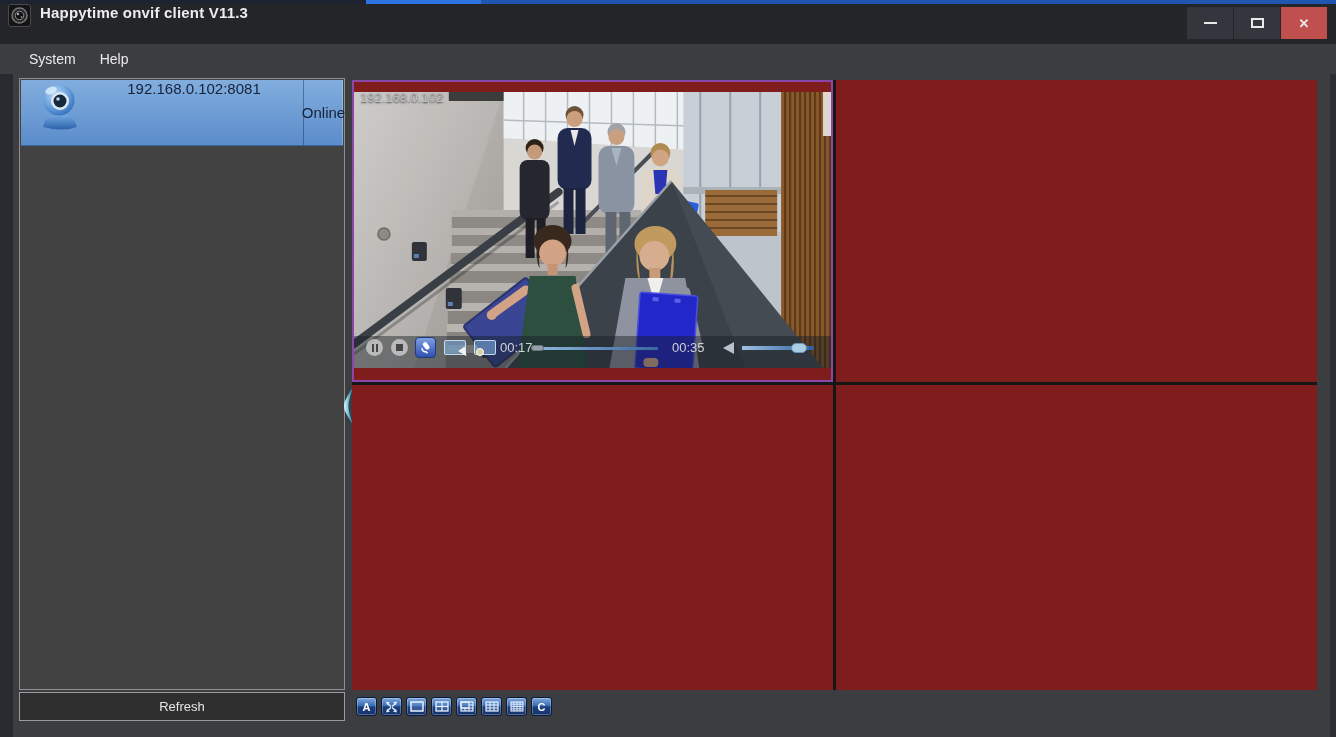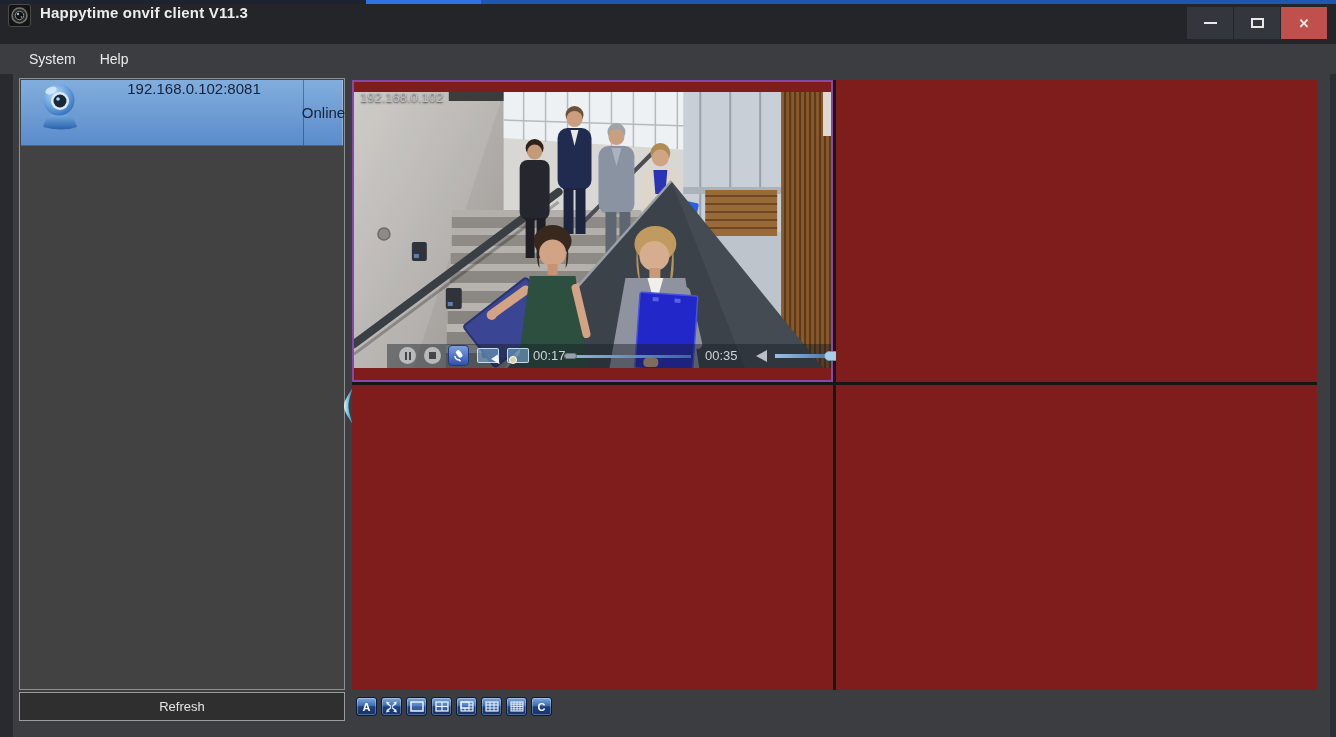--- a/index.html
+++ b/index.html
@@ -55,22 +55,22 @@
   .cell{position:absolute;background:#7f1d1d;}
   .cell.c1{left:0;top:0;width:481px;height:302px;border:2px solid #8a46a8;}
   .cell.c2{left:484px;top:0;width:481px;height:302px;}
   .cell.c3{left:0;top:305px;width:481px;height:305px;}
   .cell.c4{left:484px;top:305px;width:481px;height:305px;}
   .video-surface{position:absolute;left:0;right:0;top:10px;bottom:12px;overflow:hidden;}
   .video-surface svg{display:block;width:100%;height:100%;}
   .cam-label{position:absolute;top:8px;left:6px;color:#bcbfc2;font-size:13px;
     text-shadow:0 1px 2px rgba(0,0,0,.7);}
   
-  .ctrlbar{position:absolute;left:0;right:0;bottom:12px;height:24px;
-    background:rgba(22,28,36,.45);margin-left:33px;}
+  .ctrlbar{position:absolute;left:0;right:0;bottom:12px;height:32px;
+    background:rgba(22,28,36,.45);}
   .cbtn-circle{position:absolute;top:3px;width:17px;height:17px;border-radius:50%;
     background:rgba(205,205,205,.8);display:flex;align-items:center;justify-content:center;}
   .pause-bars{display:flex;gap:2px;}
   .pause-bars i{display:block;width:2px;height:8px;background:#44464a;}
   .stop-sq{width:7px;height:7px;background:#44464a;}
   .mic-btn{position:absolute;left:61px;top:1px;width:21px;height:21px;border-radius:4px;
     background:linear-gradient(#7e9fe0,#3050b0);border:1px solid #203a80;
     display:flex;align-items:center;justify-content:center;}
   .screen-btn{position:absolute;top:4px;width:22px;height:15px;border-radius:2px;
     background:rgba(130,180,230,.55);border:1px solid rgba(215,235,250,.85);}

